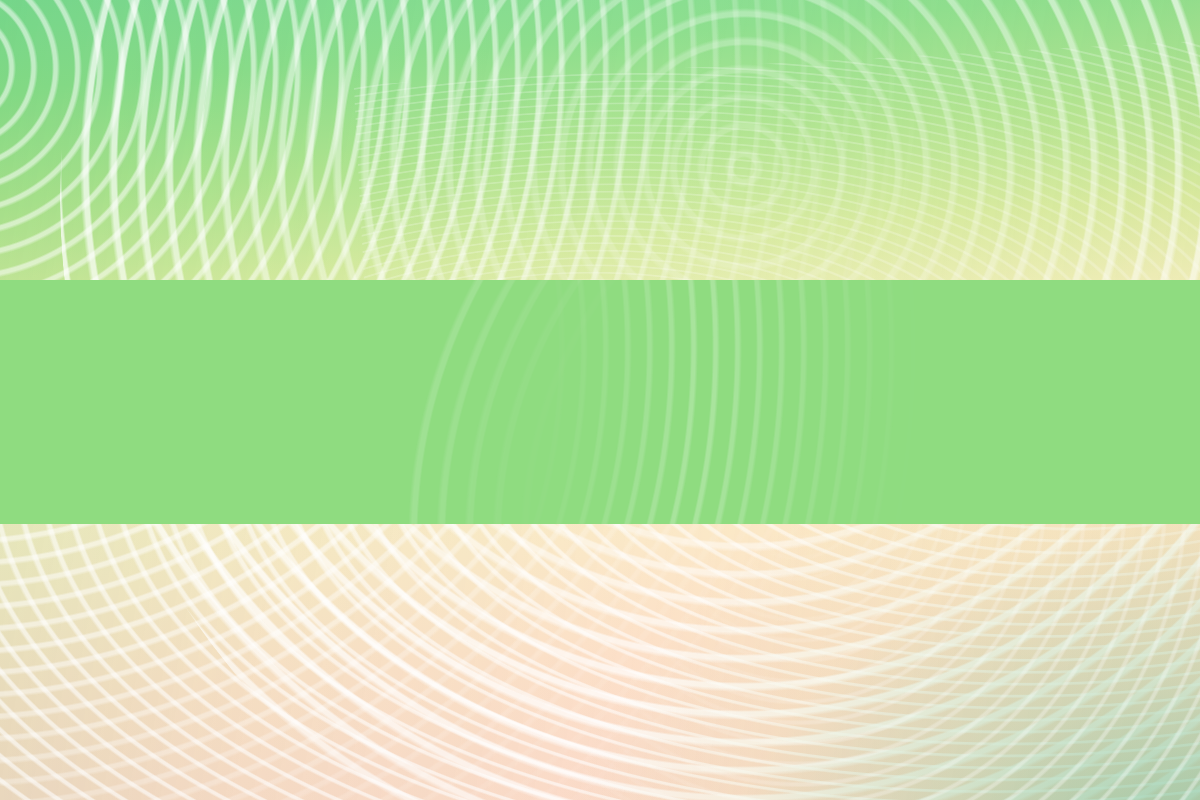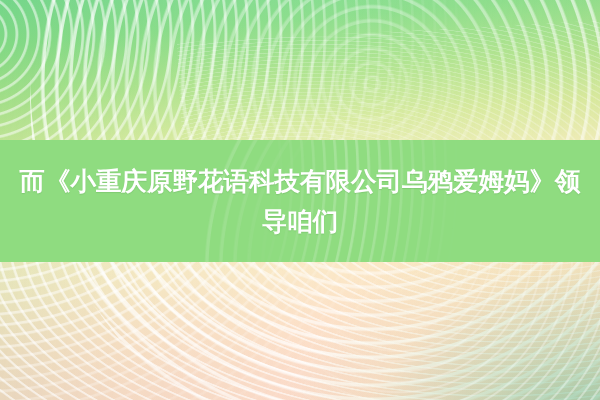--- a/index.html
+++ b/index.html
@@ -267,16 +267,15 @@
   <div class="arcs arcs-tr"></div>
   <div class="waves-top"></div>
 
   <div class="waves-bottom"></div>
   <div class="corner-glow"></div>
   <div class="corner-glow-waves"></div>
 
   <div class="caption-band">
     <div class="band-arcs"></div>
     <div class="band-arcs-right"></div>
-    <h1 class="headline">而《小重庆原野花语科技有限公司乌鸦爱姆妈》领导咱们</h1>
   </div>
 
 </div>
 
 </body></html>

